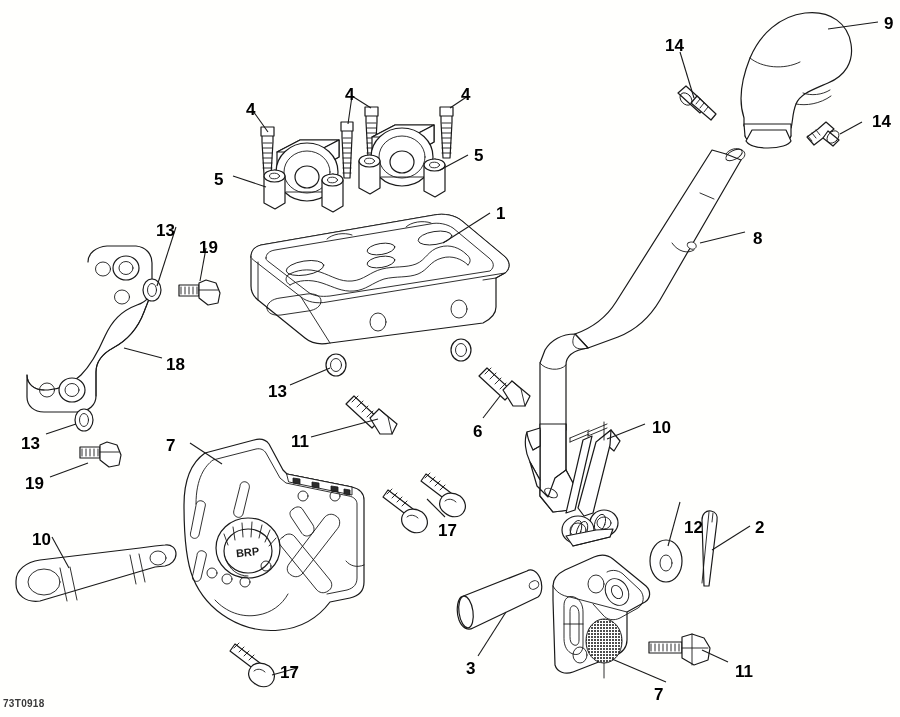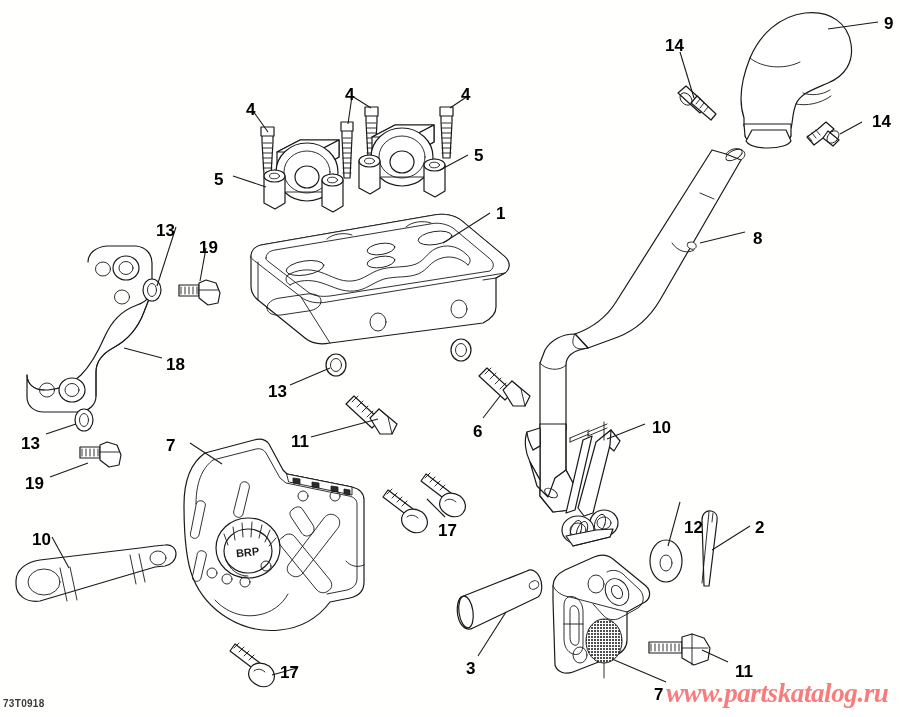--- a/index.html
+++ b/index.html
@@ -546,15 +546,14 @@
   <div class="callout" style="left:755px; top:519px;">2</div>
   <div class="callout" style="left:166px; top:437px;">7</div>
   <div class="callout" style="left:32px; top:531px;">10</div>
   <div class="callout" style="left:438px; top:522px;">17</div>
   <div class="callout" style="left:280px; top:664px;">17</div>
   <div class="callout" style="left:466px; top:660px;">3</div>
   <div class="callout" style="left:654px; top:686px;">7</div>
   <div class="callout" style="left:735px; top:663px;">11</div>
 
   <div id="diagram-code">73T0918</div>
-  <div id="watermark">www.partskatalog.ru</div>
 
 </div>
 
 </body></html>

